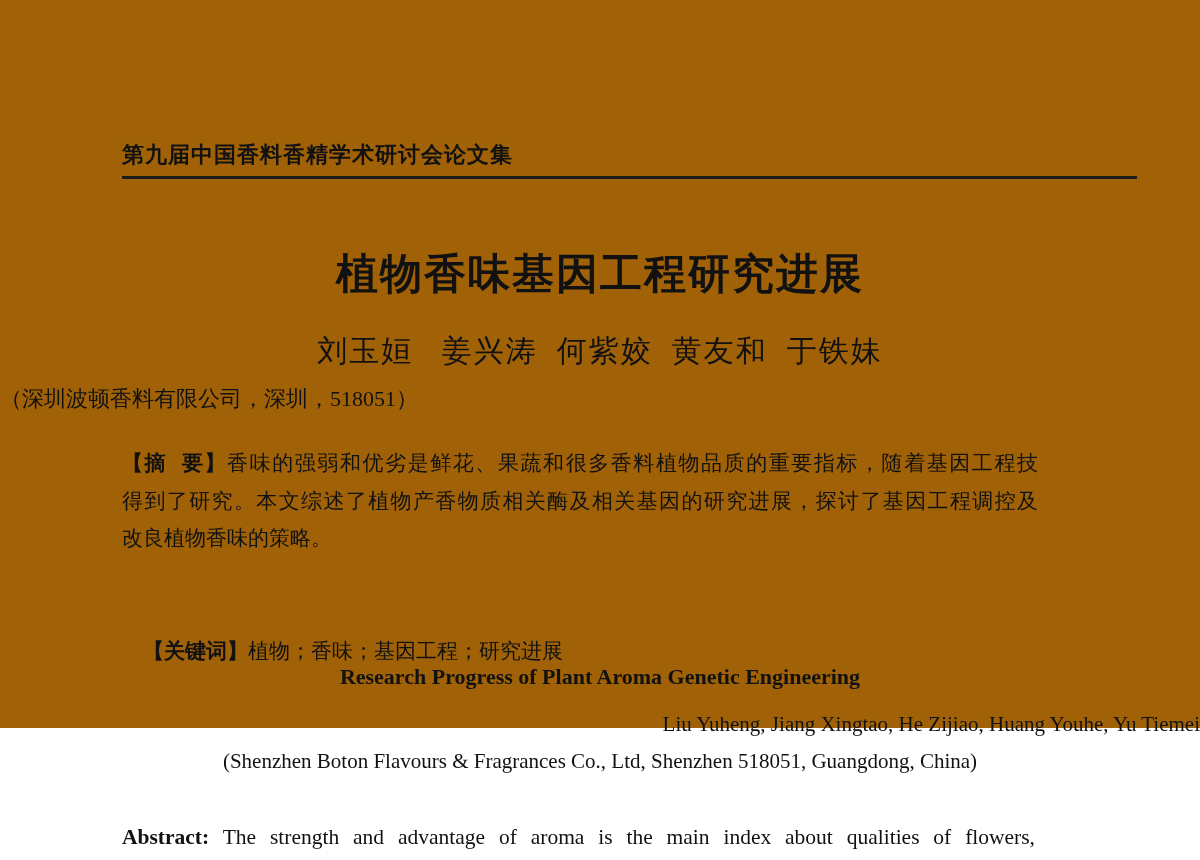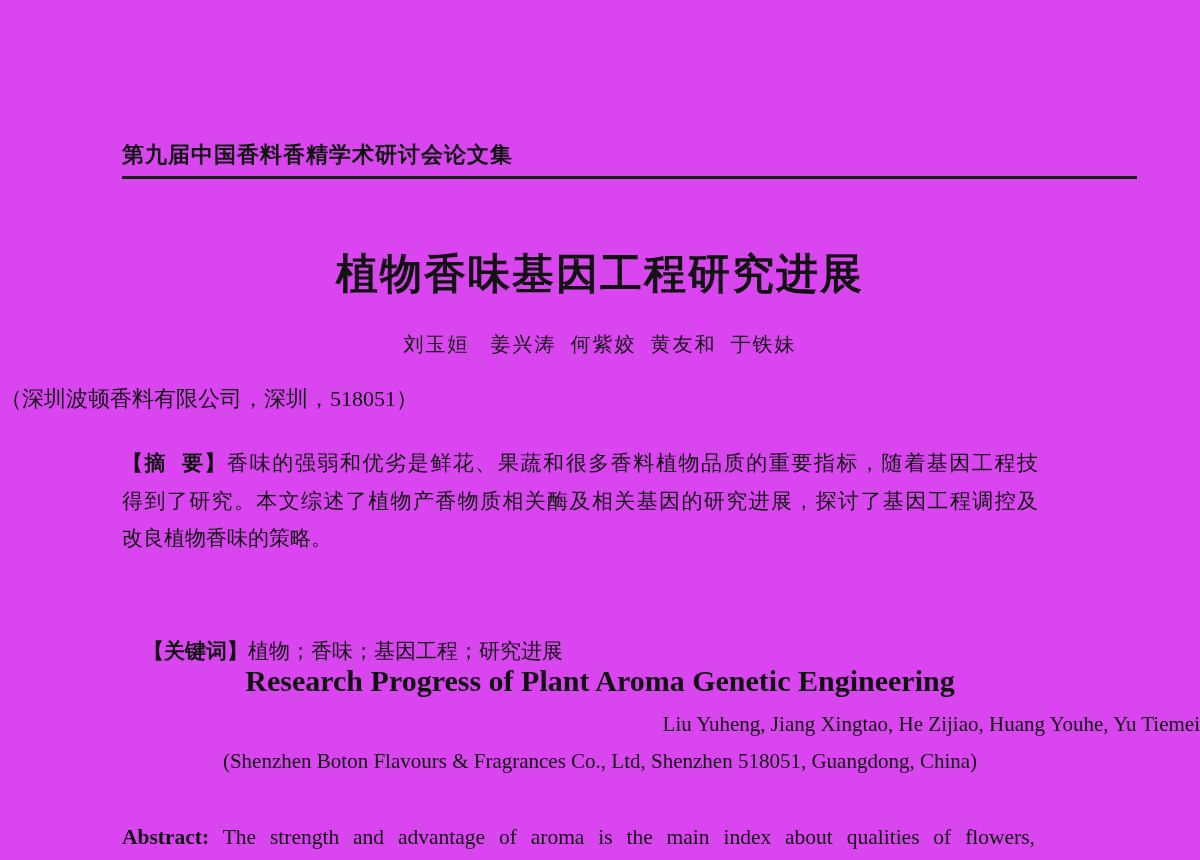--- a/index.html
+++ b/index.html
@@ -6,22 +6,22 @@
   html, body { width: 1200px; height: 860px; }
   body {
     background: #ffffff;
     color: #111111;
     font-family: "Liberation Serif", serif;
     overflow: hidden;
   }
   .page {
     position: relative;
     width: 1200px;
-    height: 860px;
-    background: #d946ef;
+    height: 728px;
+    background: #a16207;
   }
 
   
   .running-header {
     position: absolute;
     left: 122px;
     top: 140px;
     font-family: "Liberation Sans", sans-serif;
     font-size: 22px;
     font-weight: 600;
@@ -49,21 +49,21 @@
     font-size: 42px;
     letter-spacing: 2px;
     white-space: pre;
   }
   .authors-zh {
     position: absolute;
     left: 0;
     top: 331px;
     width: 1200px;
     text-align: center;
-    font-size: 20px;
+    font-size: 30px;
     letter-spacing: 2px;
     white-space: pre;
   }
   .affiliation-zh {
     position: absolute;
     left: 0;
     top: 384px;
     width: 1200px;
     text-align: left;
     font-size: 22px;
@@ -103,21 +103,21 @@
   }
 
   
   .title-en {
     position: absolute;
     left: 0;
     top: 664px;
     width: 1200px;
     text-align: center;
     font-weight: bold;
-    font-size: 30px;
+    font-size: 22px;
     white-space: pre;
   }
   .authors-en {
     position: absolute;
     left: 0;
     top: 712px;
     width: 1200px;
     text-align: right;
     font-size: 21px;
     white-space: pre;

